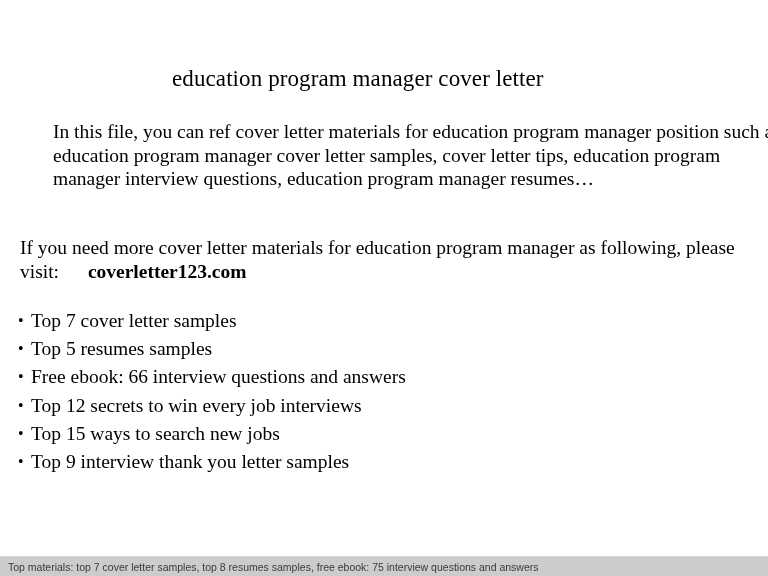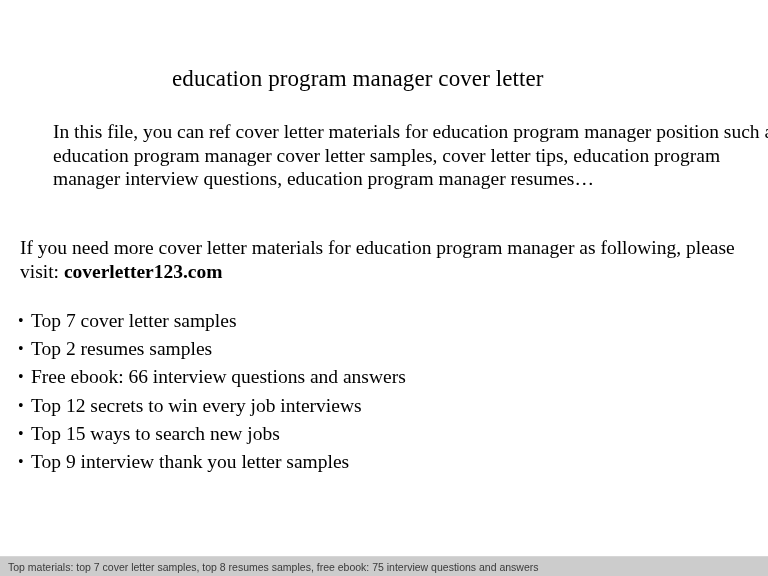--- a/index.html
+++ b/index.html
@@ -56,20 +56,21 @@
     top: 120px;
     margin-left: 33px;
   }
 
   #para-visit {
     top: 236px;
   }
 
   .bold-link {
     font-weight: bold;
+    margin-left: 24px;
   }
 
   #bullet-list {
     position: absolute;
     left: 18px;
     top: 307px;
     width: 700px;
     list-style: none;
     margin: 0;
     padding: 0;
@@ -120,21 +121,21 @@
 <div id="slide">
 
   <h1 class="slide-title">education program manager cover letter</h1>
 
   <p class="body-block para" id="para-intro">In this file, you can ref cover letter materials for education program manager position such as education program manager cover letter samples, cover letter tips, education program manager interview questions, education program manager resumes…</p>
 
   <p class="body-block para" id="para-visit"><span>If you need more cover letter materials for education program manager as following, please visit: </span><span class="bold-link">coverletter123.com</span></p>
 
   <ul id="bullet-list">
     <li><span class="bullet-glyph">•</span><span>Top 7 cover letter samples</span></li>
-    <li><span class="bullet-glyph">•</span><span>Top 2 resumes samples</span></li>
+    <li><span class="bullet-glyph">•</span><span>Top 5 resumes samples</span></li>
     <li><span class="bullet-glyph">•</span><span>Free ebook: 66 interview questions and answers</span></li>
     <li><span class="bullet-glyph">•</span><span>Top 12 secrets to win every job interviews</span></li>
     <li><span class="bullet-glyph">•</span><span>Top 15 ways to search new jobs</span></li>
     <li><span class="bullet-glyph">•</span><span>Top 9 interview thank you letter samples</span></li>
   </ul>
 
   <div id="footer-bar">
     <span id="footer-text">Top materials: top 7 cover letter samples, top 8 resumes samples, free ebook: 75 interview questions and answers</span>
   </div>
 

